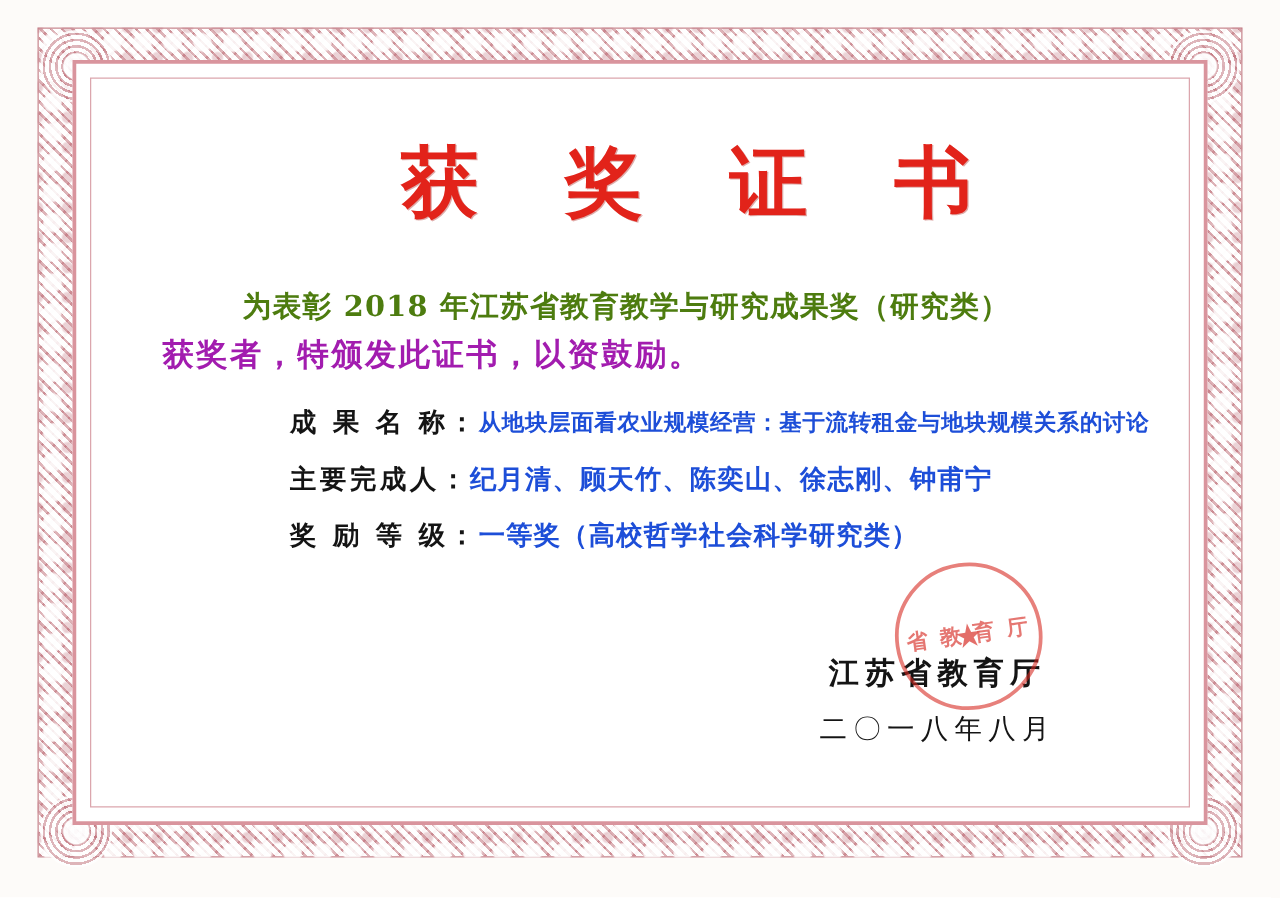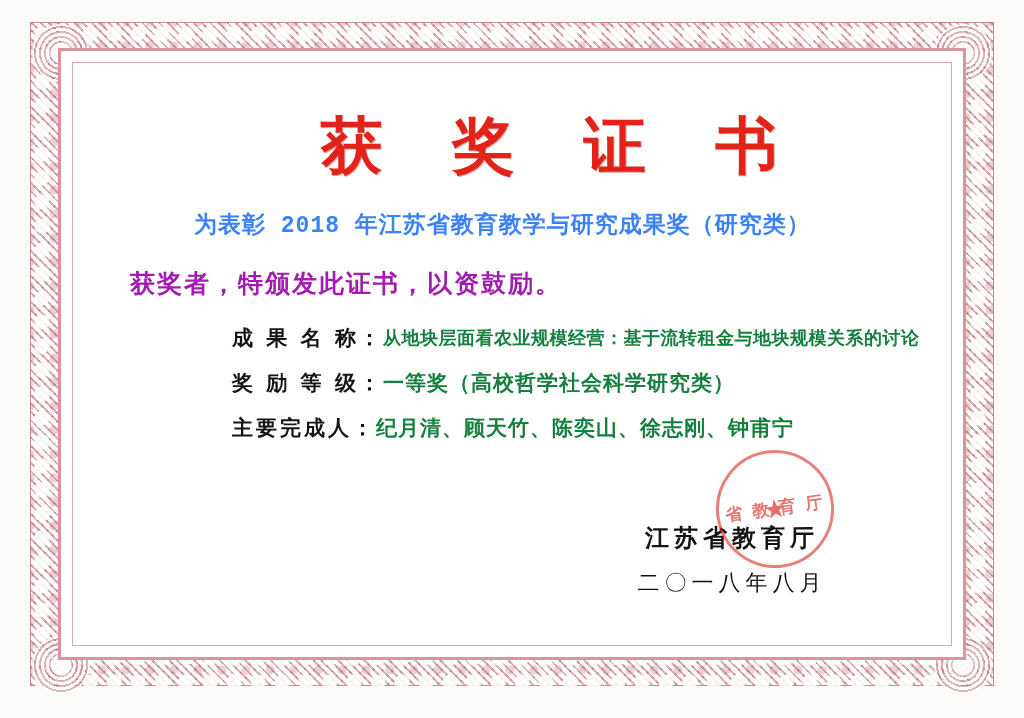--- a/index.html
+++ b/index.html
@@ -112,29 +112,28 @@
     font-weight: bold;
     letter-spacing: 24px;
     text-indent: 24px;
     color: #e2231a;
     text-shadow: 1px 1px 0 rgba(160,20,15,0.35);
     padding-left: 37px;
   }
 
   .line-1 {
     position: absolute;
-    top: 147px;
+    top: 168px;
     left: 122px;
     width: 740px;
     font-size: 23px;
     font-weight: bold;
-    color: #3b82f6;
+    color: #4d7c0f;
     letter-spacing: 1px;
     white-space: nowrap;
-    font-family: Liberation Mono, monospace;
   }
   .line-2 {
     position: absolute;
     top: 205px;
     left: 58px;
     width: 800px;
     font-size: 25px;
     font-weight: bold;
     color: #a21caf;
     letter-spacing: 2px;
@@ -157,32 +156,32 @@
   .field-label {
     font-size: 21px;
     font-weight: bold;
     color: #141414;
     letter-spacing: 3px;
     flex: 0 0 auto;
   }
   .field-value {
     font-size: 18px;
     font-weight: bold;
-    color: #15803d;
+    color: #1d4ed8;
     letter-spacing: 0.5px;
     flex: 0 1 auto;
   }
   .field-row.big .field-value {
     font-size: 21px;
     letter-spacing: 1px;
   }
 
   .signature {
     position: absolute;
-    right: 80px;
+    right: 62px;
     bottom: 48px;
     text-align: center;
     width: 280px;
   }
   .issuer {
     font-size: 24px;
     font-weight: bold;
     color: #141414;
     letter-spacing: 5px;
     margin-bottom: 14px;
@@ -252,27 +251,27 @@
     <div class="line-2">获奖者，特颁发此证书，以资鼓励。</div>
 
     <div class="fields">
 
       <div class="field-row">
         <span class="field-label">成 果 名 称：</span>
         <span class="field-value">从地块层面看农业规模经营：基于流转租金与地块规模关系的讨论</span>
       </div>
 
       <div class="field-row big">
+        <span class="field-label">主要完成人：</span>
+        <span class="field-value">纪月清、顾天竹、陈奕山、徐志刚、钟甫宁</span>
+      </div>
+
+      <div class="field-row big">
         <span class="field-label">奖 励 等 级：</span>
         <span class="field-value">一等奖（高校哲学社会科学研究类）</span>
-      </div>
-
-      <div class="field-row big">
-        <span class="field-label">主要完成人：</span>
-        <span class="field-value">纪月清、顾天竹、陈奕山、徐志刚、钟甫宁</span>
       </div>
 
     </div>
 
     <div class="signature">
       <div class="issuer">江苏省教育厅</div>
       <div class="issue-date">二〇一八年八月</div>
     </div>
 
     <div class="seal">

